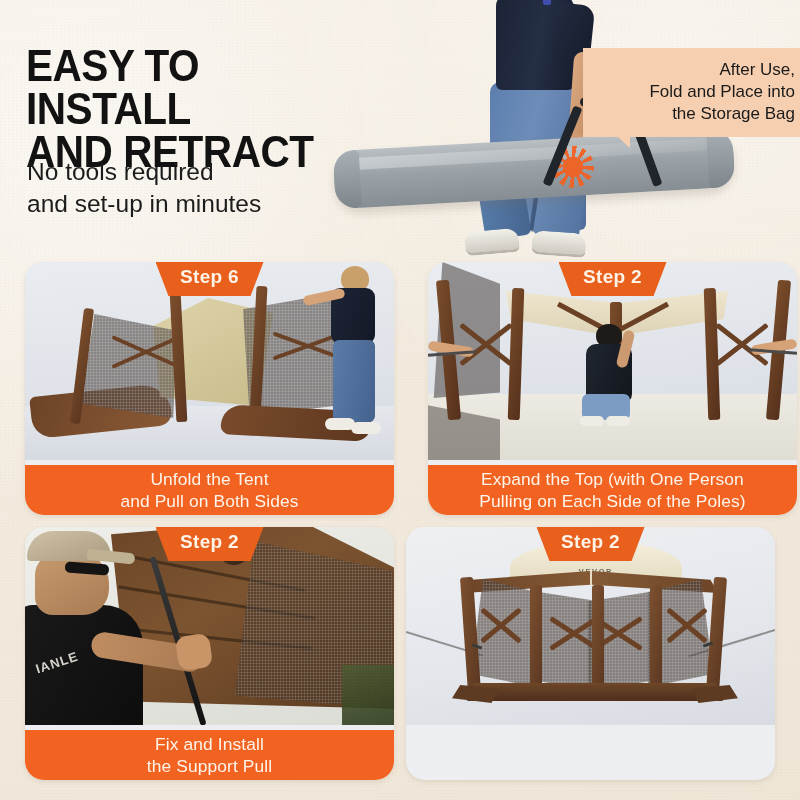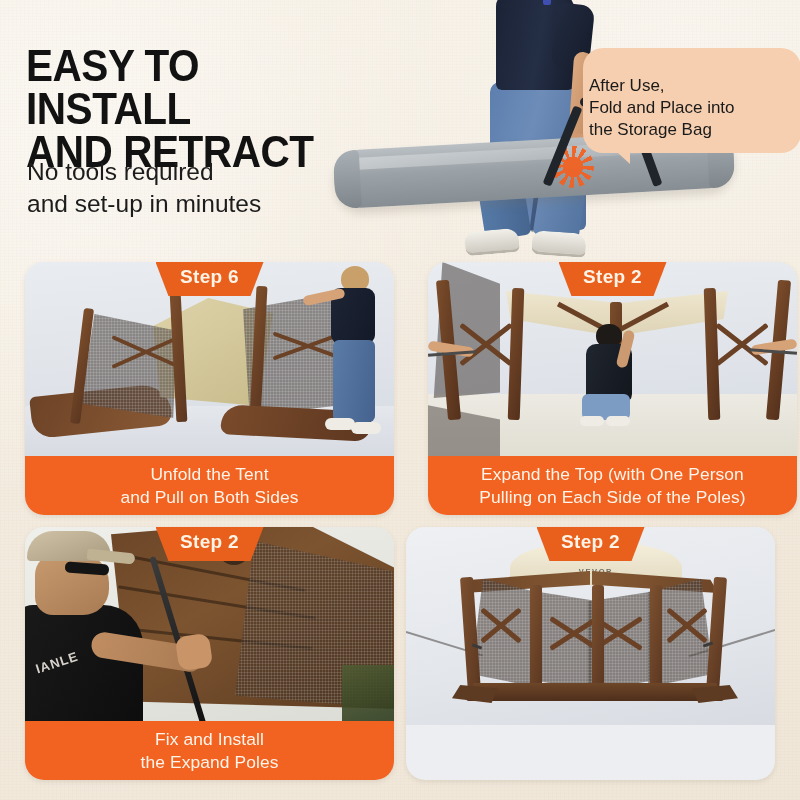--- a/index.html
+++ b/index.html
@@ -36,23 +36,23 @@
   }
   .subhead{
     position:absolute;left:27px;top:156px;width:330px;
     font-size:24.5px;line-height:1.30;color:#1c1c1c;
     white-space:pre-line;
   }
 
   
   .callout{
     position:absolute;left:583px;top:48px;width:206px;
-    background:#f6cfb0;border-radius:20px;
-    padding:27px 6px 12px 6px;
-    text-align:left;font-size:17px;line-height:1.30;color:#1a1a1a;
+    background:#f6cfb0;border-radius:0;
+    padding:11px 6px 12px 6px;
+    text-align:right;font-size:17px;line-height:1.30;color:#1a1a1a;
     white-space:pre-line;z-index:6;
   }
   .callout:after{
     content:"";position:absolute;left:34px;bottom:-11px;
     border-left:13px solid transparent;border-right:0 solid transparent;
     border-top:12px solid #f6cfb0;
   }
 
   
   .person{position:absolute;left:430px;top:-6px;width:300px;height:262px;z-index:3;}
@@ -141,21 +141,21 @@
   .ph-bg{position:absolute;inset:0;background:linear-gradient(175deg,#e9ecf0 0%,#dfe3e9 58%,#d3d8e0 100%);}
 
   .badge{
     position:absolute;left:50%;top:0;transform:translateX(-50%);
     width:108px;height:34px;background:#e8601c;z-index:9;
     clip-path:polygon(0 0, 100% 0, 88% 100%, 12% 100%);
     color:#fdf3e6;font-weight:bold;font-size:19px;line-height:30px;text-align:center;
     letter-spacing:.3px;
   }
   .caption{
-    position:absolute;left:0;bottom:0;width:369px;height:59px;background:#f26322;
+    position:absolute;left:0;bottom:0;width:369px;height:50px;background:#f26322;
     color:#fdf4ea;font-size:17.4px;line-height:1.28;text-align:center;
     display:flex;align-items:center;justify-content:center;white-space:pre-line;
     letter-spacing:.1px;
   }
 
   
   .pole{position:absolute;background:linear-gradient(100deg,#7d4f2c,#5b3620);border-radius:3px;}
   .mesh{
     position:absolute;
     background-color:rgba(80,72,70,.62);
@@ -424,21 +424,21 @@
         <div class="s3-glass"></div>
         <div class="s3-cap"></div>
         <div class="s3-capbrim"></div>
         <div class="s3-armT"></div>
         <div class="s3-hand"></div>
       </div>
 
       <div class="badge">Step 2</div>
     </div>
     <div class="caption">Fix and Install
-the Expand Poles</div>
+the Support Pull</div>
   </div>
 
   <div class="card c4">
     <div class="photo">
       <div class="s4-bg"></div>
 
       <div class="s4-ropeL"></div>
       <div class="s4-ropeR"></div>
 
       <div class="s4-top">

